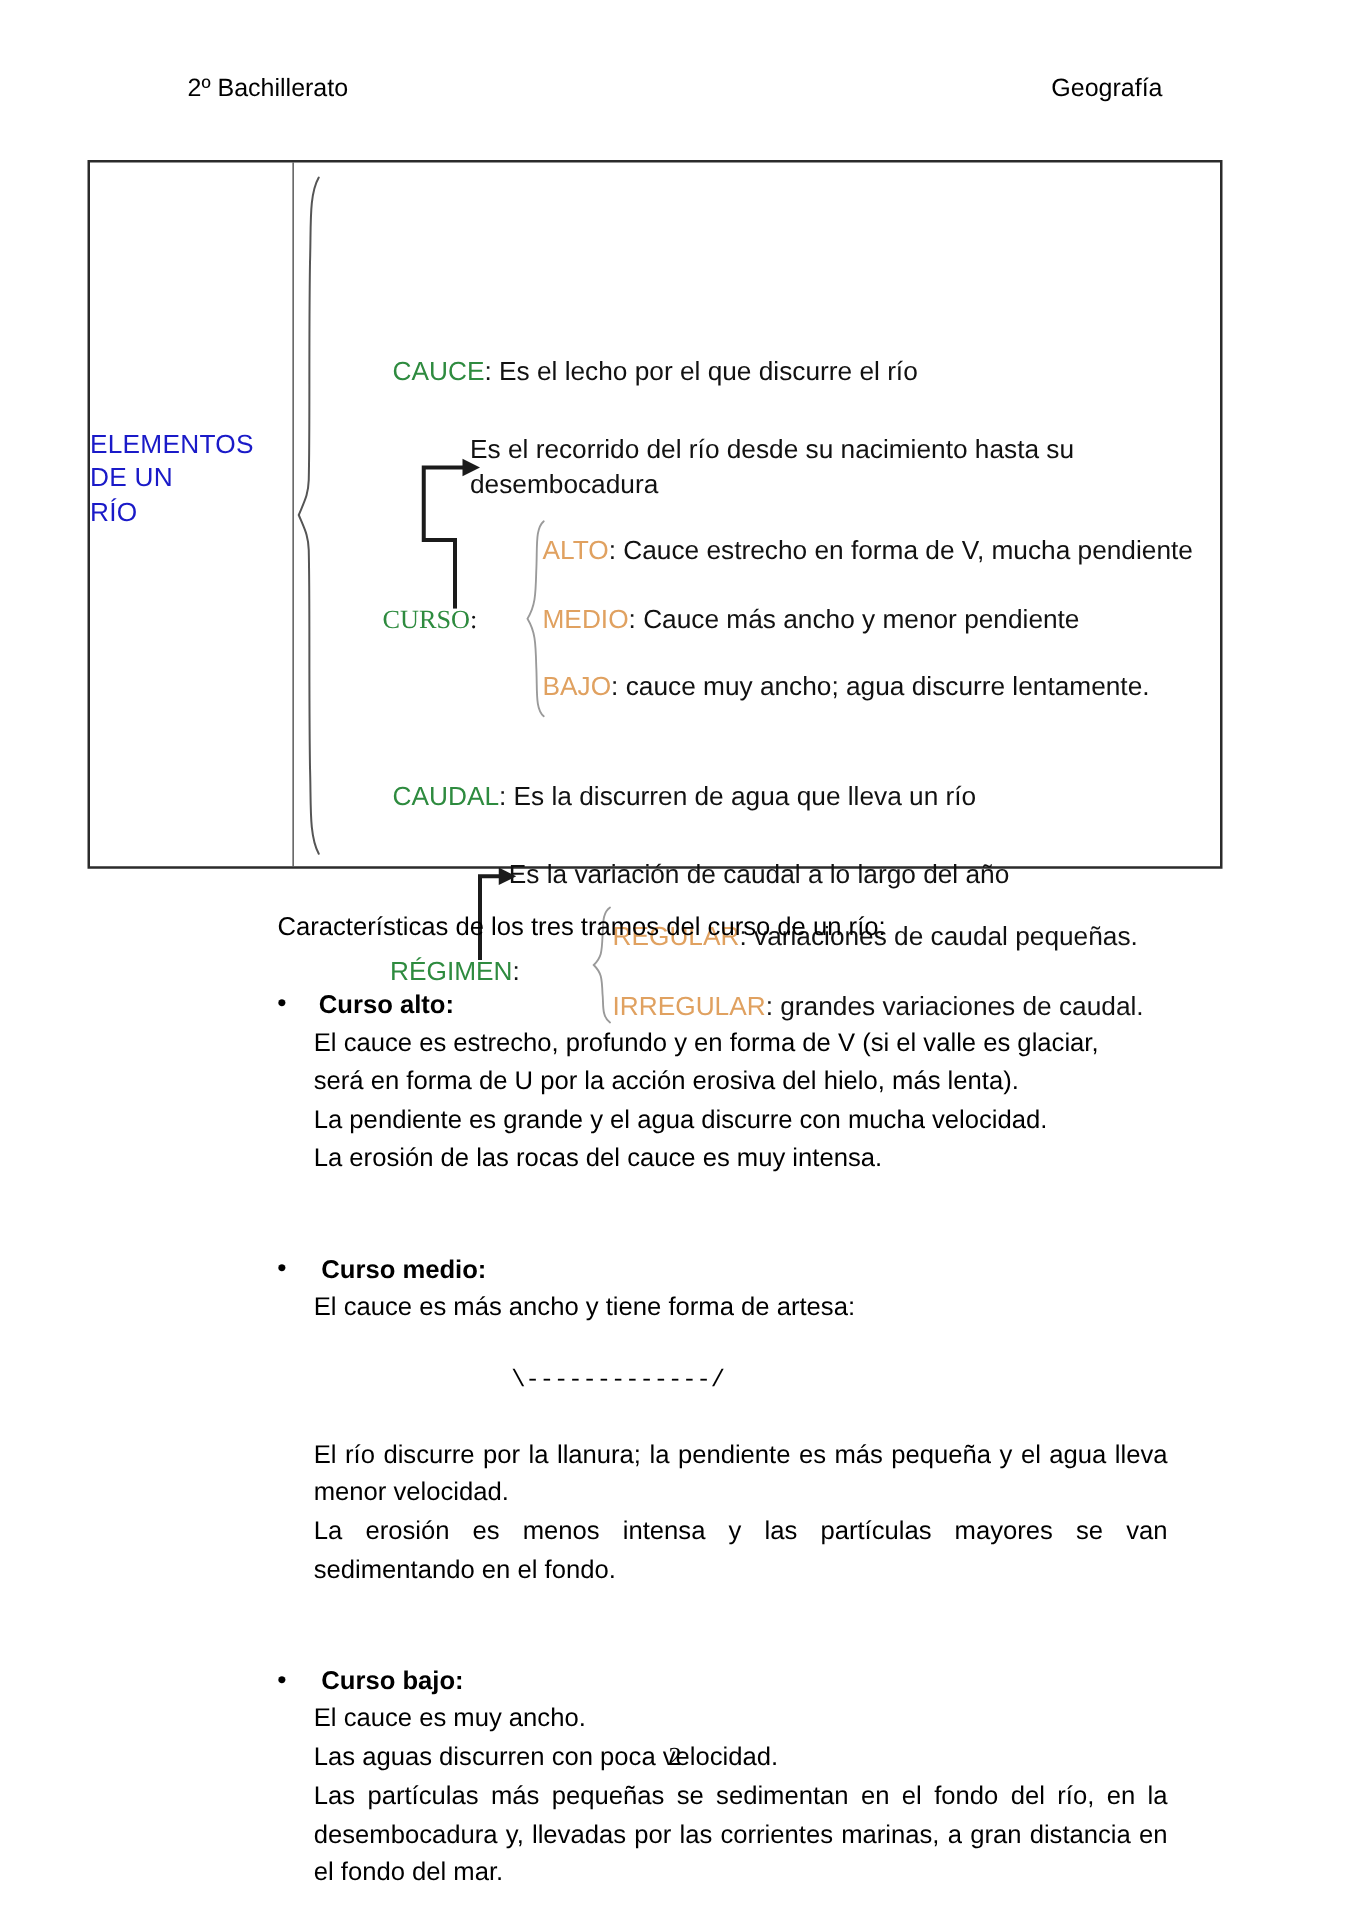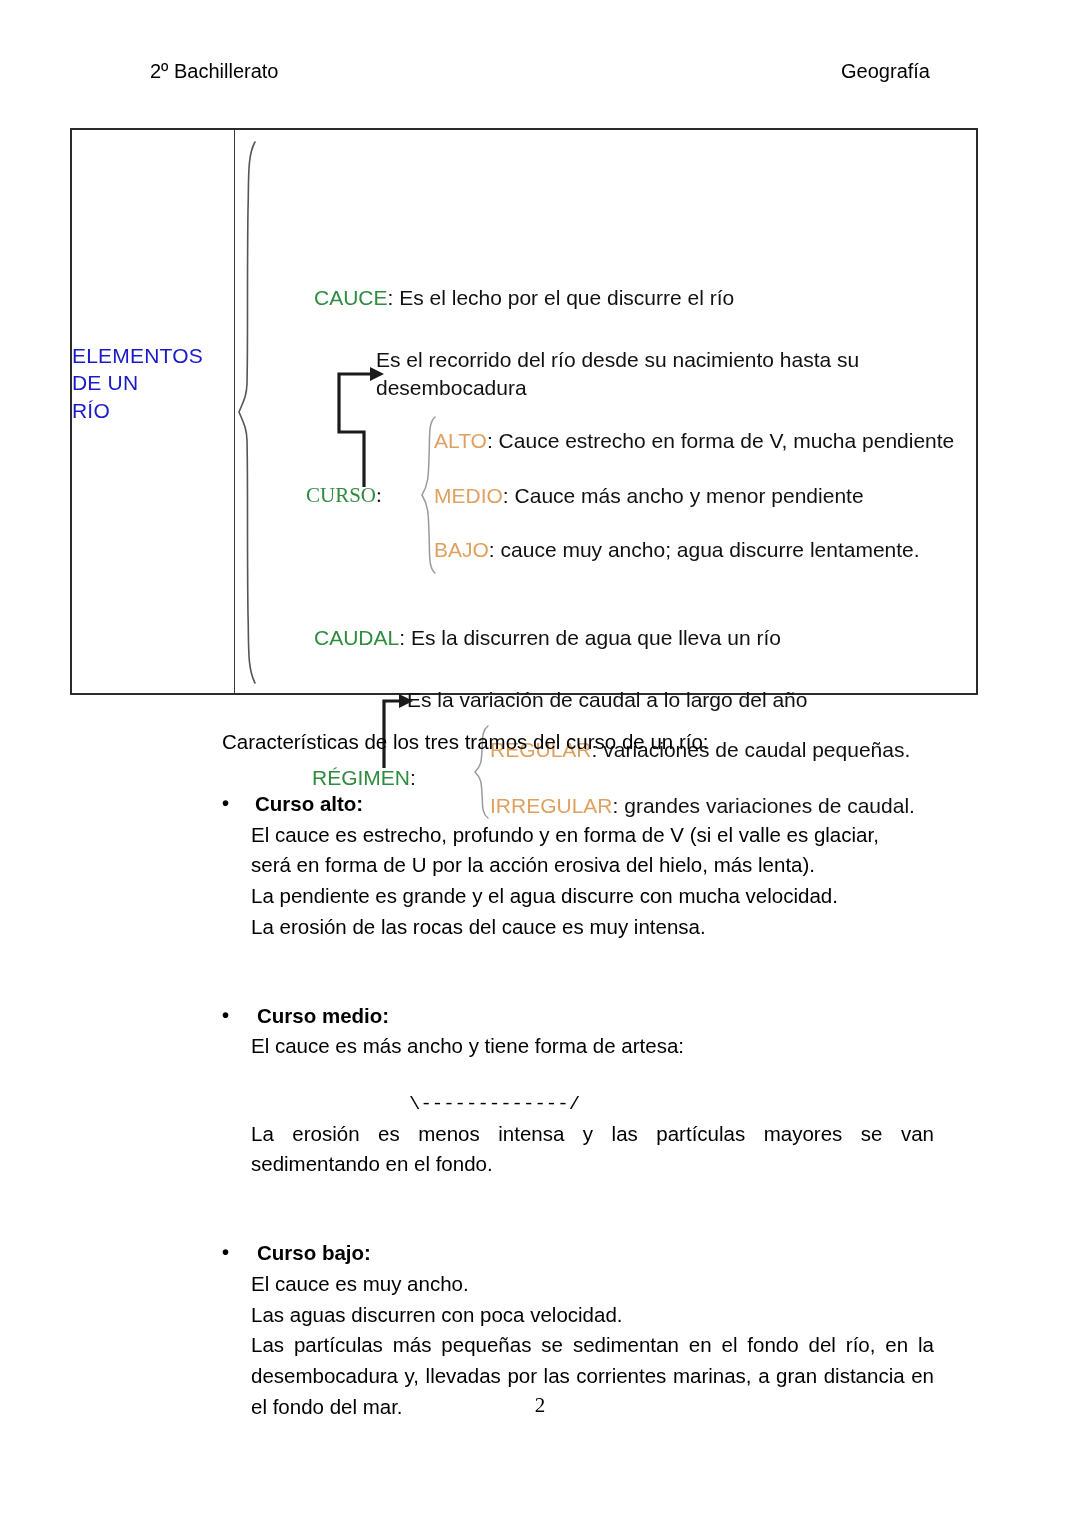--- a/index.html
+++ b/index.html
@@ -280,20 +280,21 @@
   </div>
 
   <div class="section" style="margin-top:58px;">
     <div class="bullet-head" style="padding-left:35px;">
       <span class="bullet-dot">•</span>
       <span>Curso medio:</span>
     </div>
     <div class="section-body">
       <p>El cauce es más ancho y tiene forma de artesa:</p>
       <p class="artesa" style="margin-top:28px;">\-------------/</p>
+      <p class="just" style="margin-top:30px;">El río discurre por la llanura; la pendiente es más pequeña y el agua lleva menor velocidad.</p>
       <p class="just">La erosión es menos intensa y las partículas mayores se van sedimentando en el fondo.</p>
     </div>
   </div>
 
   <div class="section" style="margin-top:58px;">
     <div class="bullet-head" style="padding-left:35px;">
       <span class="bullet-dot">•</span>
       <span>Curso bajo:</span>
     </div>
     <div class="section-body">

